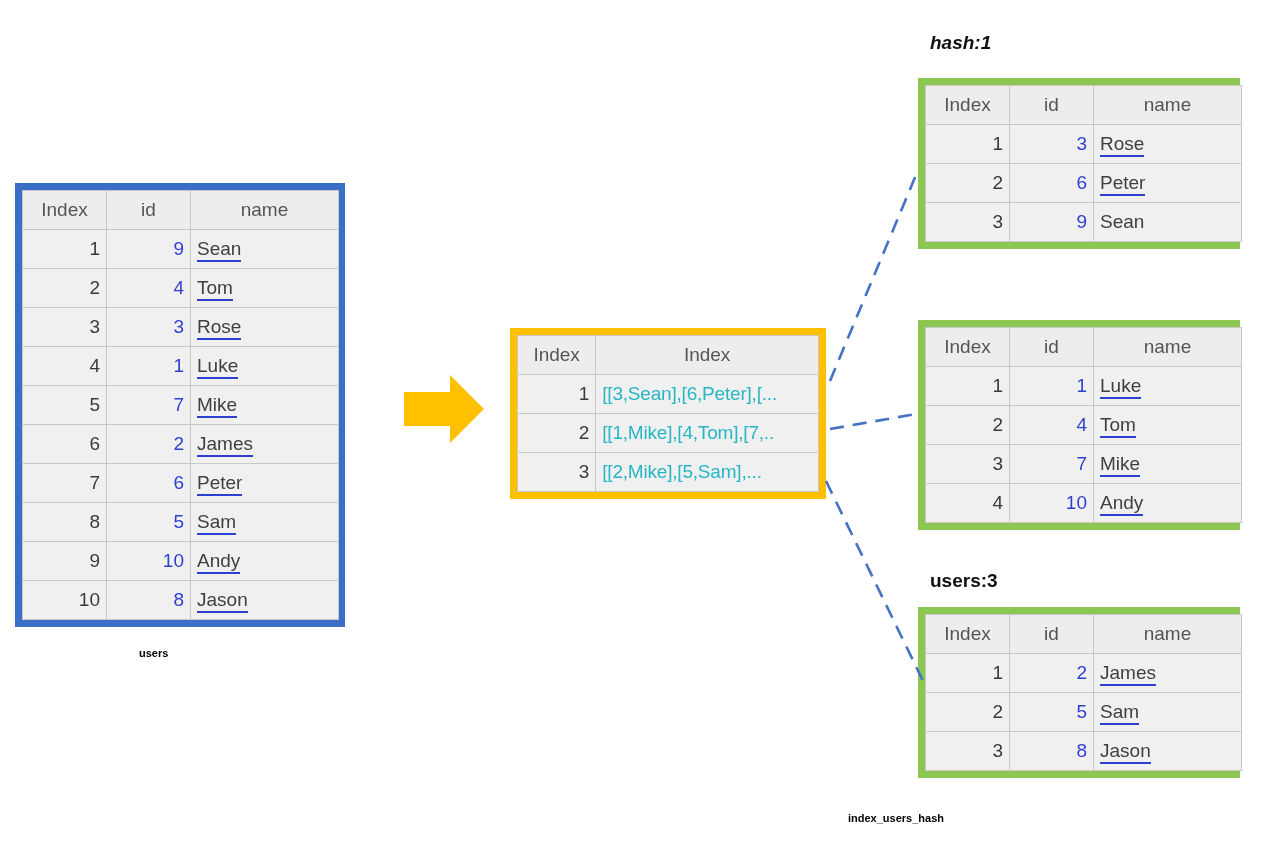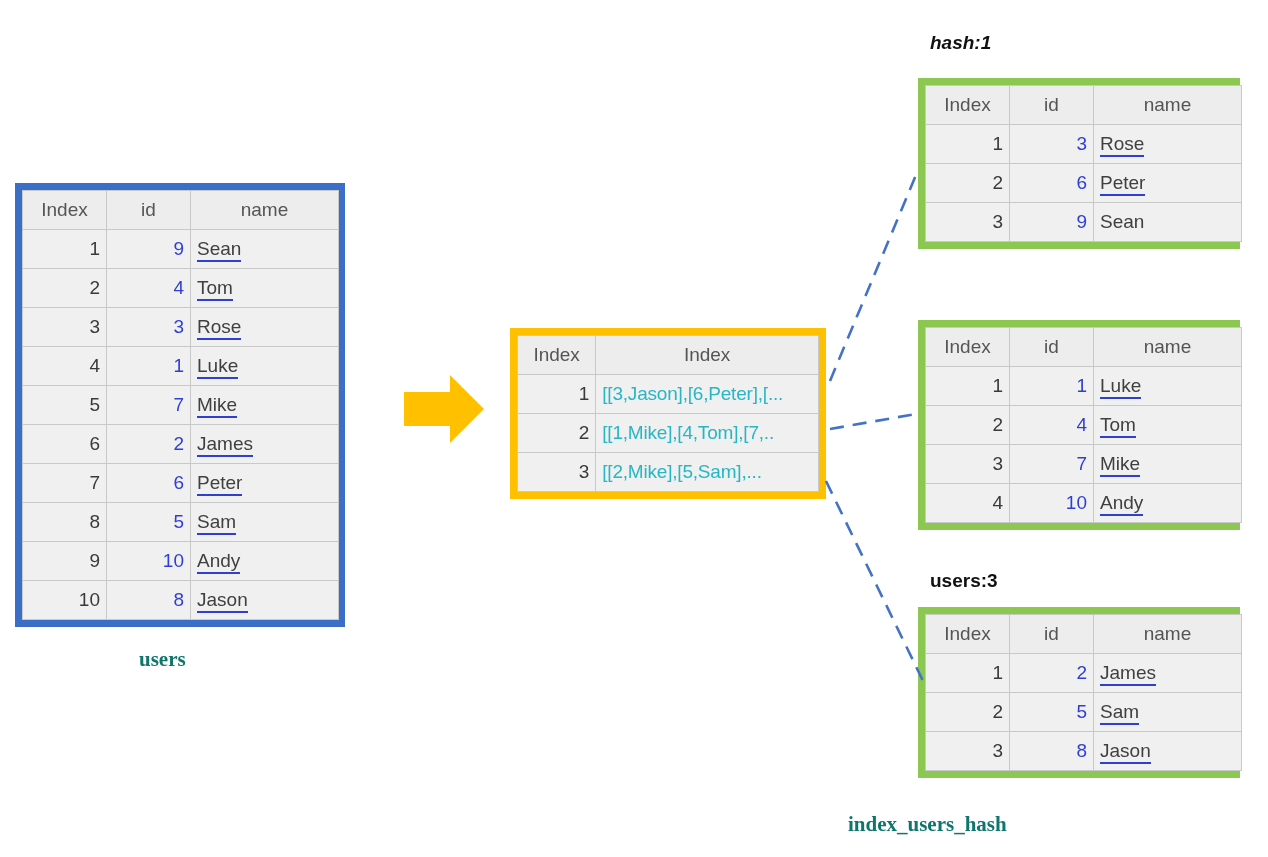--- a/index.html
+++ b/index.html
@@ -70,25 +70,24 @@
   .w-index { width: 84px; }
   .w-id    { width: 84px; }
   .w-name  { width: 148px; }
   
   .m-index { width: 78px; }
   .m-member{ width: 222px; }
 
   
   .caption {
     position: absolute;
-    font-size: 21px;
+    font-size: 11px;
     font-weight: bold;
-    color: #0f766e;
+    color: #000000;
     white-space: nowrap;
-    font-family: Liberation Serif, serif;
   }
   .hash-label {
     position: absolute;
     font-size: 19px;
     font-weight: bold;
     color: #111111;
     white-space: nowrap;
   }
 
   
@@ -172,21 +171,21 @@
   <table class="grid">
     <thead>
       <tr>
         <th class="m-index">Index</th>
         <th class="m-member">Index</th>
       </tr>
     </thead>
     <tbody id="index-body">
         <tr>
           <td class="c-index m-index">1</td>
-          <td class="c-member m-member">[[3,Jason],[6,Peter],[...</td>
+          <td class="c-member m-member">[[3,Sean],[6,Peter],[...</td>
         </tr>
         <tr>
           <td class="c-index m-index">2</td>
           <td class="c-member m-member">[[1,Mike],[4,Tom],[7,..</td>
         </tr>
         <tr>
           <td class="c-index m-index">3</td>
           <td class="c-member m-member">[[2,Mike],[5,Sam],...</td>
         </tr>
       </tbody>

